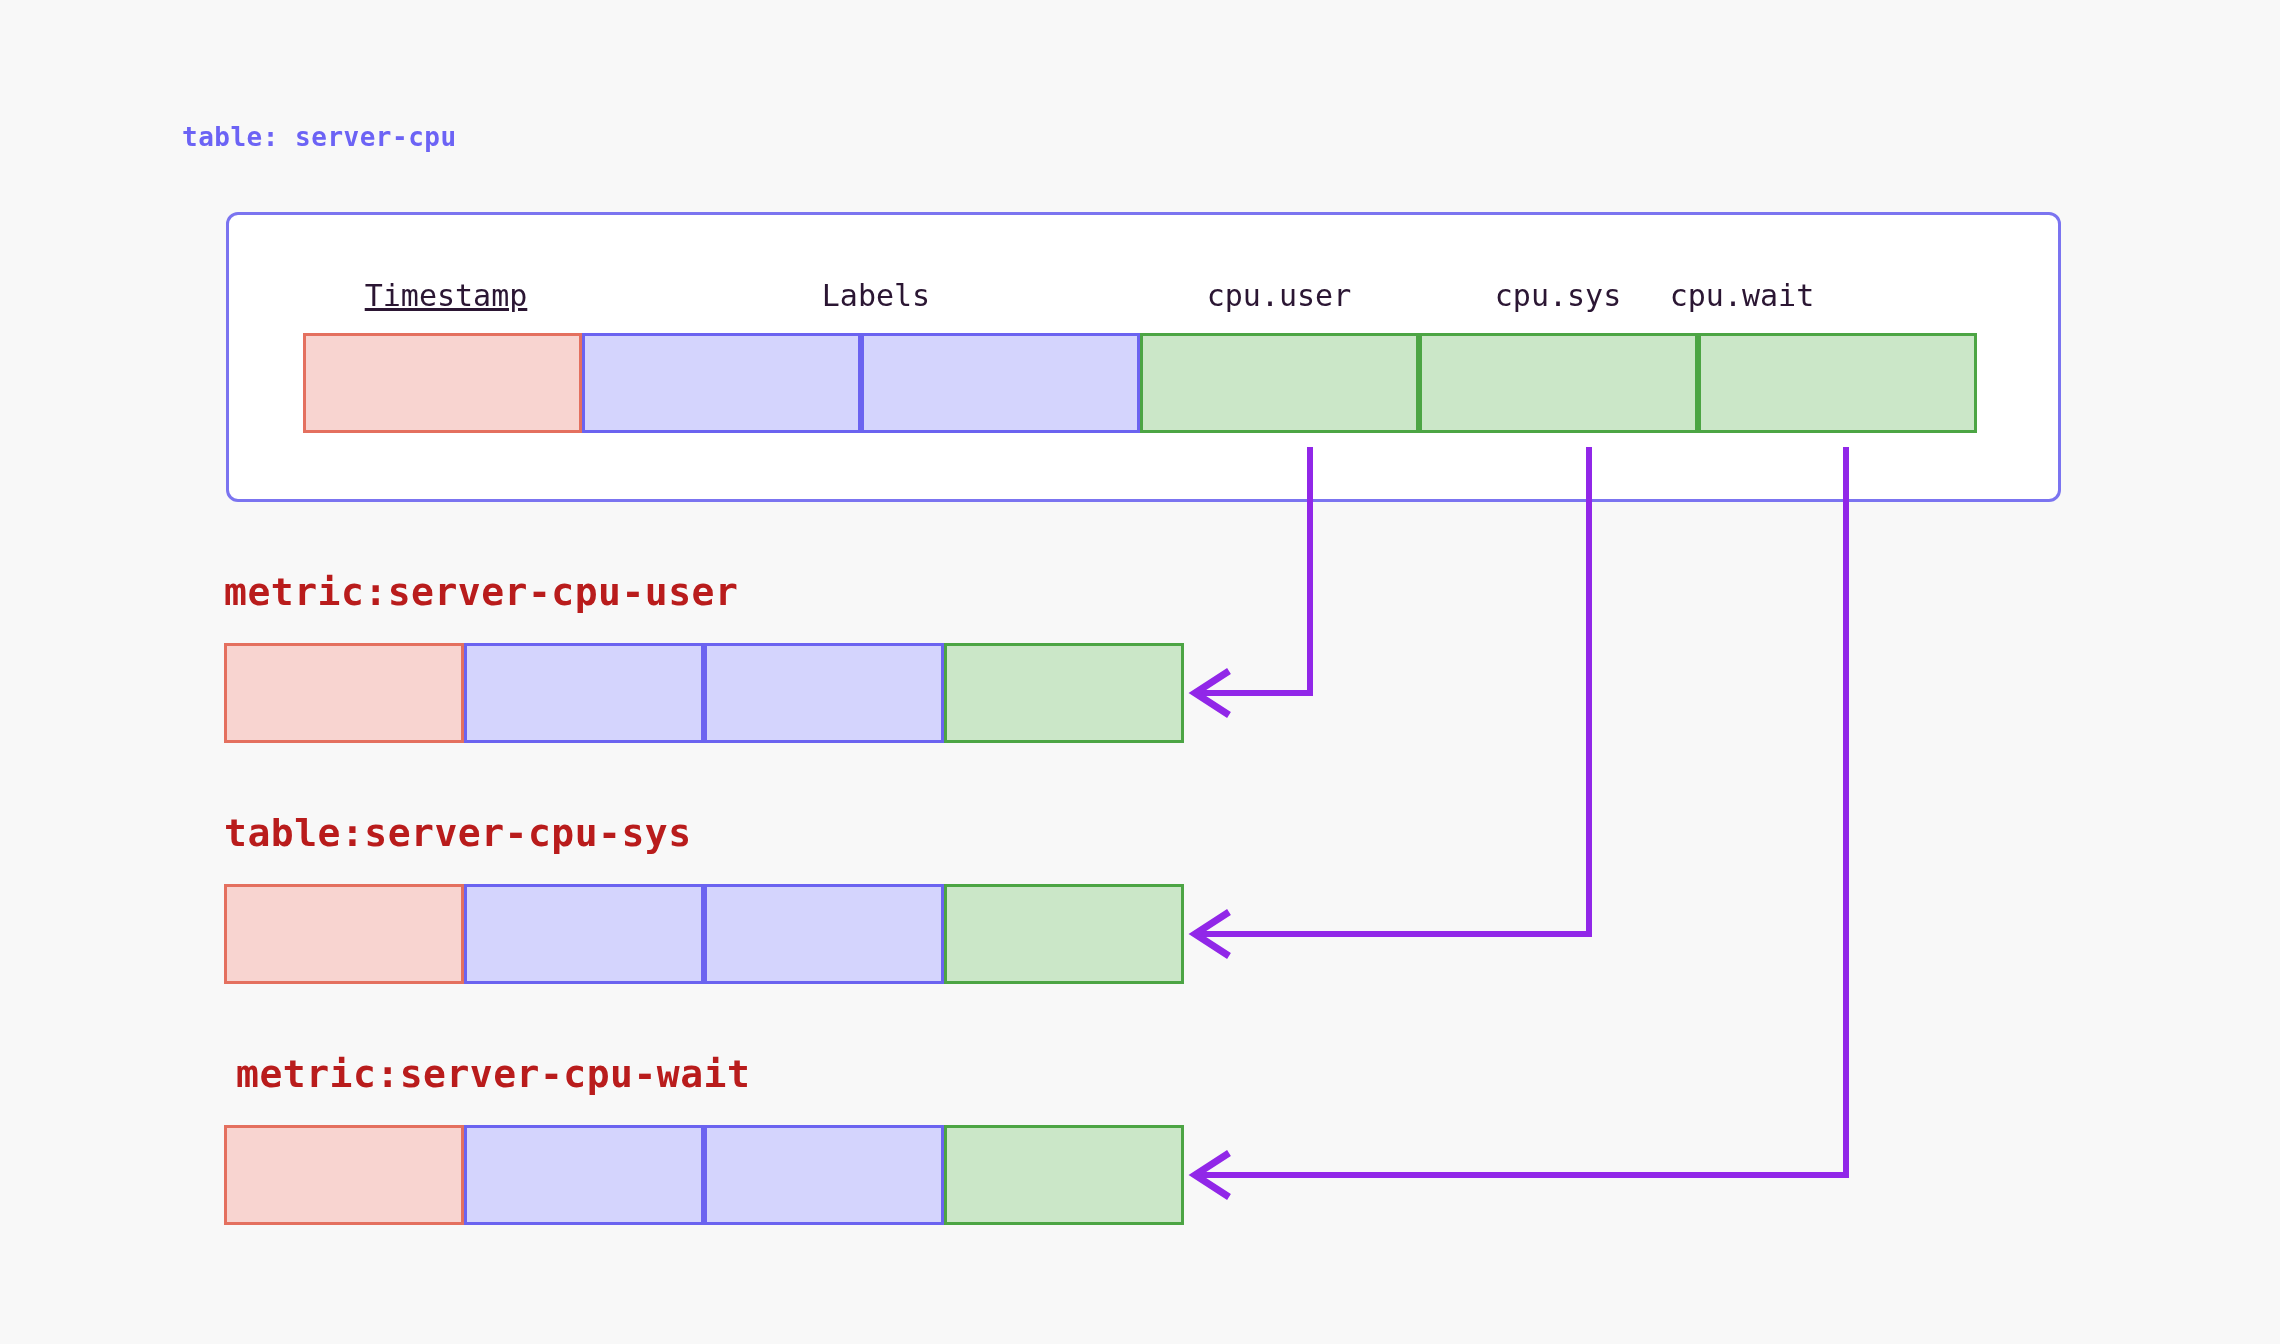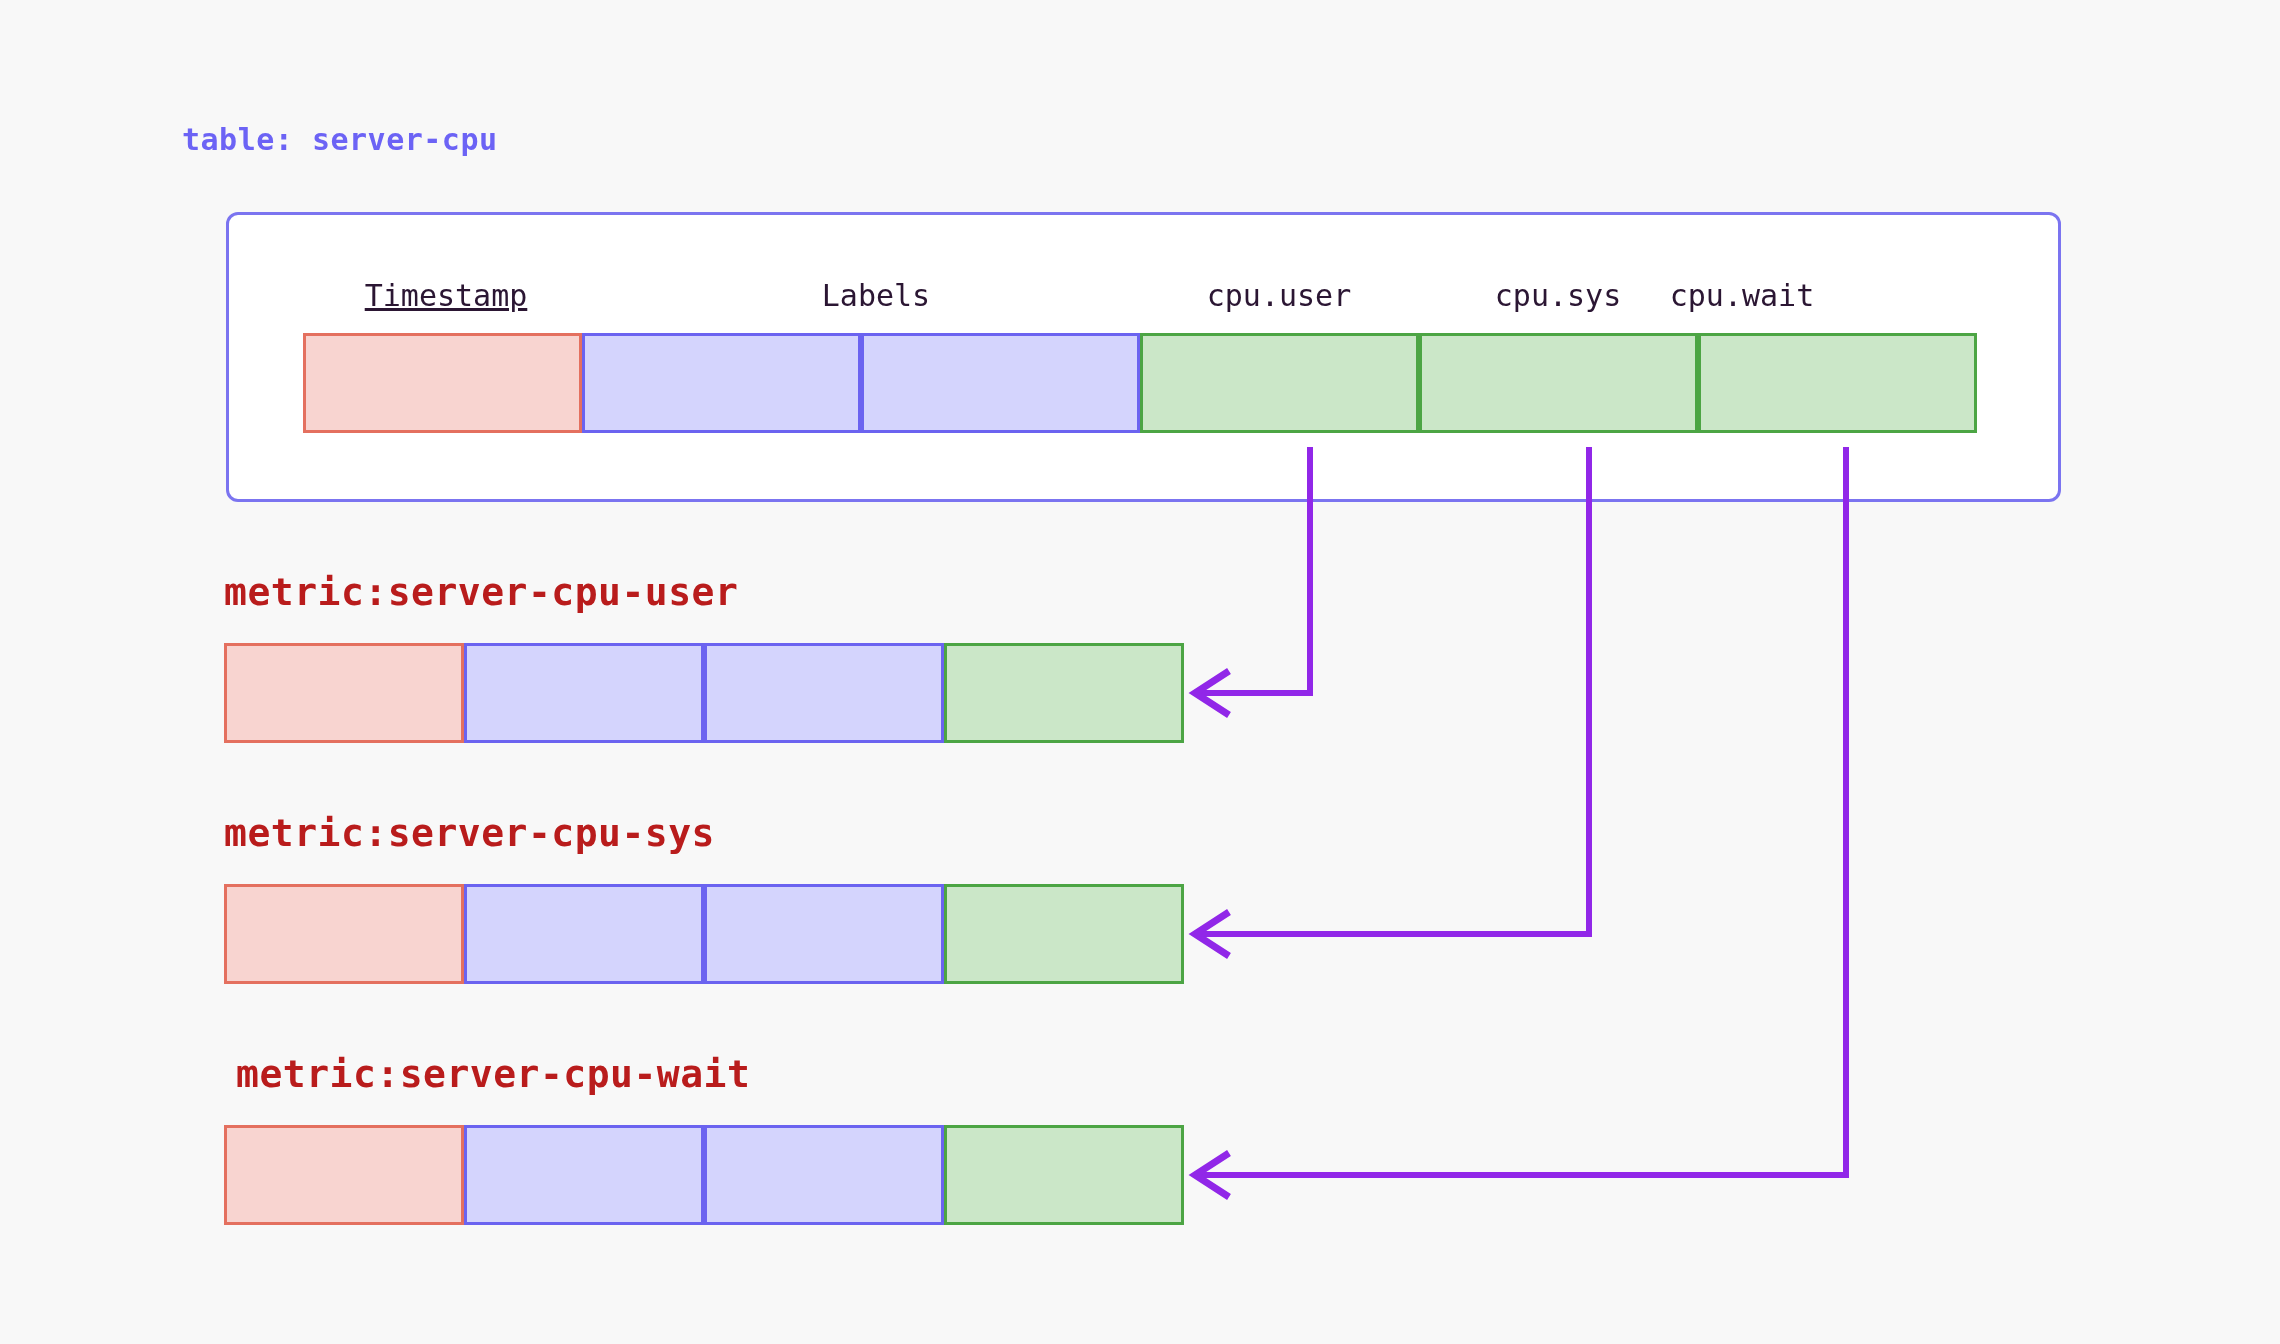--- a/index.html
+++ b/index.html
@@ -21,21 +21,21 @@
     top: 0;
     width: 2280px;
     height: 1344px;
   }
 
   
   .table-title {
     position: absolute;
     left: 182px;
     top: 122px;
-    font-size: 30px;
+    font-size: 26px;
     font-weight: bold;
     color: #6c63f5;
     letter-spacing: 0.5px;
     white-space: pre;
   }
 
   
   .table-card {
     position: absolute;
     left: 226px;
@@ -121,21 +121,21 @@
       <div class="cell green" style="left: 1419px; top: 333px; width: 279px; height: 100px;"></div>
       <div class="cell green" style="left: 1698px; top: 333px; width: 279px; height: 100px;"></div>
     </div>
 
   <div id="metric-blocks">
       <div class="metric-title" style="left: 224px; top: 570px;">metric:server-cpu-user</div>
       <div class="cell pink" style="left: 224px; top: 643px; width: 240px; height: 100px;"></div>
       <div class="cell lav" style="left: 464px; top: 643px; width: 240px; height: 100px;"></div>
       <div class="cell lav" style="left: 704px; top: 643px; width: 240px; height: 100px;"></div>
       <div class="cell green" style="left: 944px; top: 643px; width: 240px; height: 100px;"></div>
-      <div class="metric-title" style="left: 224px; top: 811px;">metric:server-cpu-sys</div>
+      <div class="metric-title" style="left: 224px; top: 811px;">table:server-cpu-sys</div>
       <div class="cell pink" style="left: 224px; top: 884px; width: 240px; height: 100px;"></div>
       <div class="cell lav" style="left: 464px; top: 884px; width: 240px; height: 100px;"></div>
       <div class="cell lav" style="left: 704px; top: 884px; width: 240px; height: 100px;"></div>
       <div class="cell green" style="left: 944px; top: 884px; width: 240px; height: 100px;"></div>
       <div class="metric-title" style="left: 236px; top: 1052px;">metric:server-cpu-wait</div>
       <div class="cell pink" style="left: 224px; top: 1125px; width: 240px; height: 100px;"></div>
       <div class="cell lav" style="left: 464px; top: 1125px; width: 240px; height: 100px;"></div>
       <div class="cell lav" style="left: 704px; top: 1125px; width: 240px; height: 100px;"></div>
       <div class="cell green" style="left: 944px; top: 1125px; width: 240px; height: 100px;"></div>
     </div>

